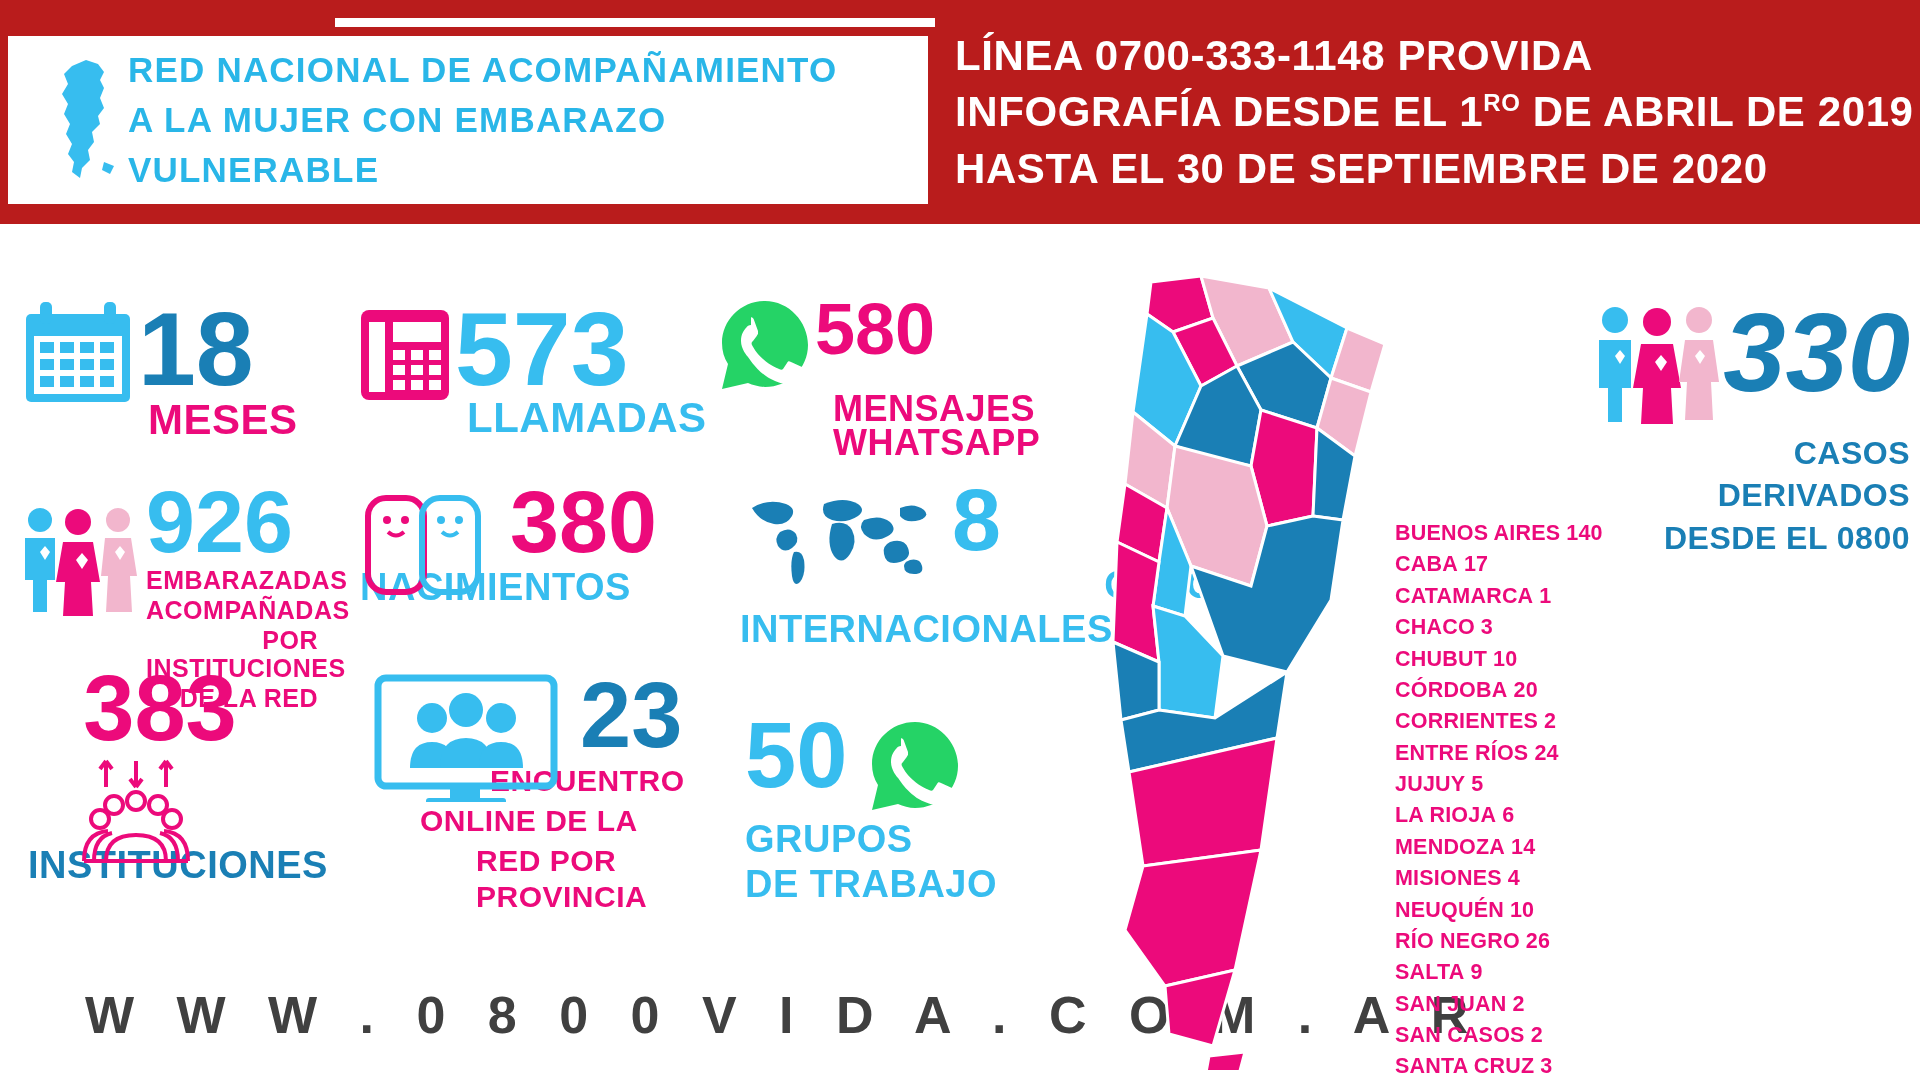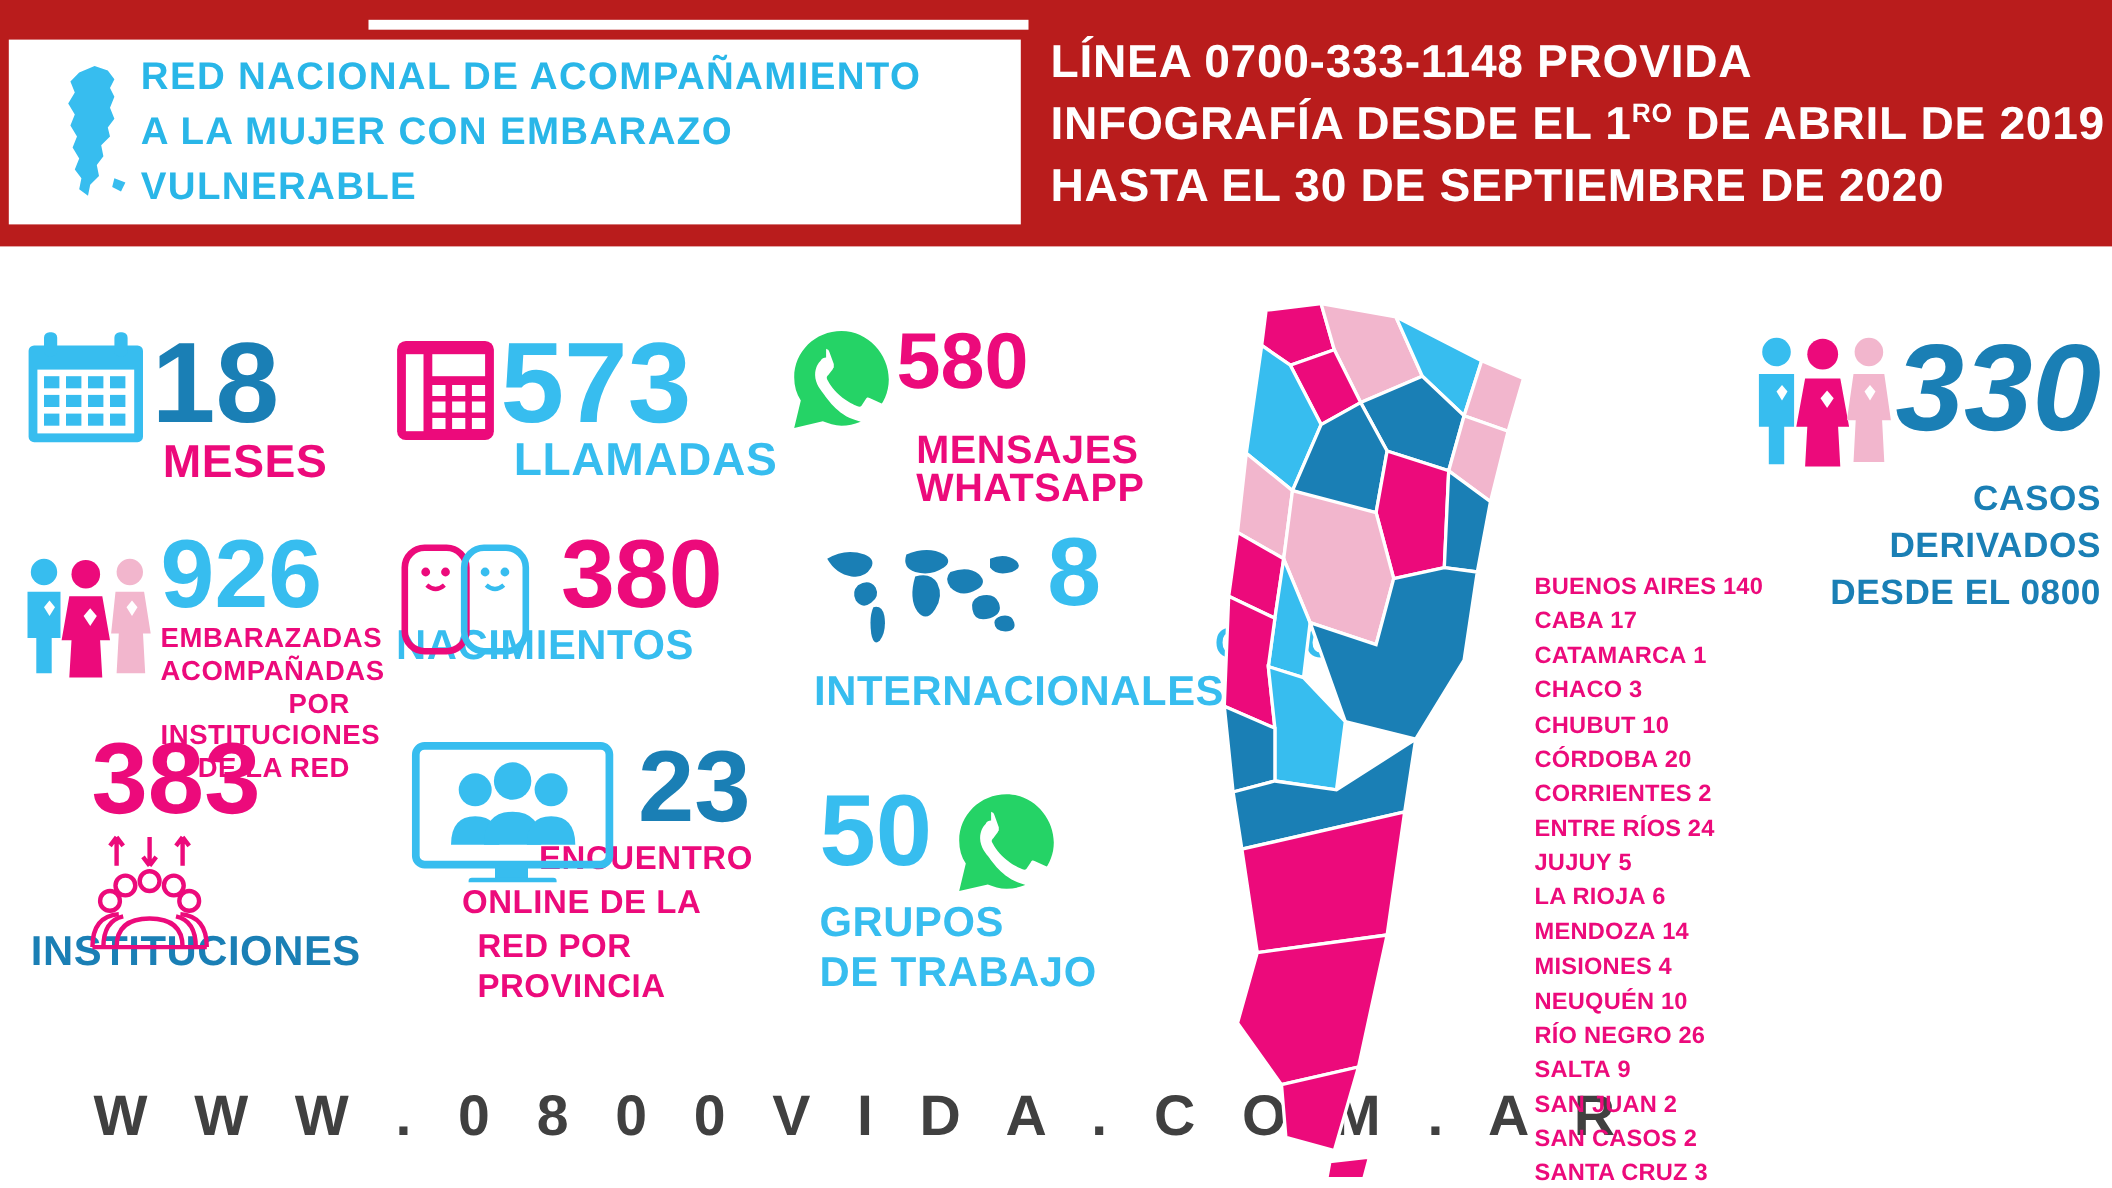--- a/index.html
+++ b/index.html
@@ -302,21 +302,21 @@
     <circle cx="62" cy="46" r="15" fill="#37bdef"></circle>
     <path fill="#37bdef" d="M40 96 q0 -26 22 -26 q22 0 22 26 Z"></path>
     <circle cx="96" cy="38" r="17" fill="#37bdef"></circle>
     <path fill="#37bdef" d="M70 96 q0 -30 26 -30 q26 0 26 30 Z"></path>
     <circle cx="131" cy="46" r="15" fill="#37bdef"></circle>
     <path fill="#37bdef" d="M109 96 q0 -26 22 -26 q22 0 22 26 Z"></path>
   </svg>
   <div class="big-num blue">23</div>
   <div class="lbl pink">ENCUENTRO</div>
   <div class="lbl pink" style="margin-left:50px;width:240px;">ONLINE DE LA</div>
-  <div class="lbl pink" style="margin-left:64px;width:260px;">RED POR PROVINCIA</div>
+  <div class="lbl pink" style="margin-left:106px;width:260px;">RED POR PROVINCIA</div>
 </div>
 
 <div class="stat" id="s-grupos">
   <div style="display:flex;align-items:flex-start;">
     <div class="big-num lblue">50</div>
     <svg width="100" height="100" viewBox="0 0 100 100" style="margin-left:18px;margin-top:4px;">
       <path fill="#25d366" d="M50 6 C26 6 7 25 7 48 c0 8 2 15 6 21 L7 94 l26 -6 c5 2 11 4 17 4 24 0 43 -19 43 -42 S74 6 50 6 Z"></path>
       <path fill="#ffffff" d="M36 30 c-2 0 -4 1 -5 3 -2 2 -5 6 -5 13 0 8 6 15 7 16 1 1 11 18 27 24 13 5 16 4 19 4 3 -1 10 -4 11 -8 1 -4 1 -7 1 -8 -1 -1 -2 -1 -4 -2 l-11 -5 c-2 -1 -3 -1 -4 1 l-4 6 c-1 1 -2 1 -4 0 -2 -1 -8 -3 -16 -10 -6 -5 -10 -12 -11 -14 -1 -2 0 -3 1 -4 l3 -4 c1 -1 1 -2 2 -3 0 -1 0 -2 0 -3 l-4 -11 c-1 -3 -2 -2 -3 -3 Z"></path>
     </svg>
   </div>

